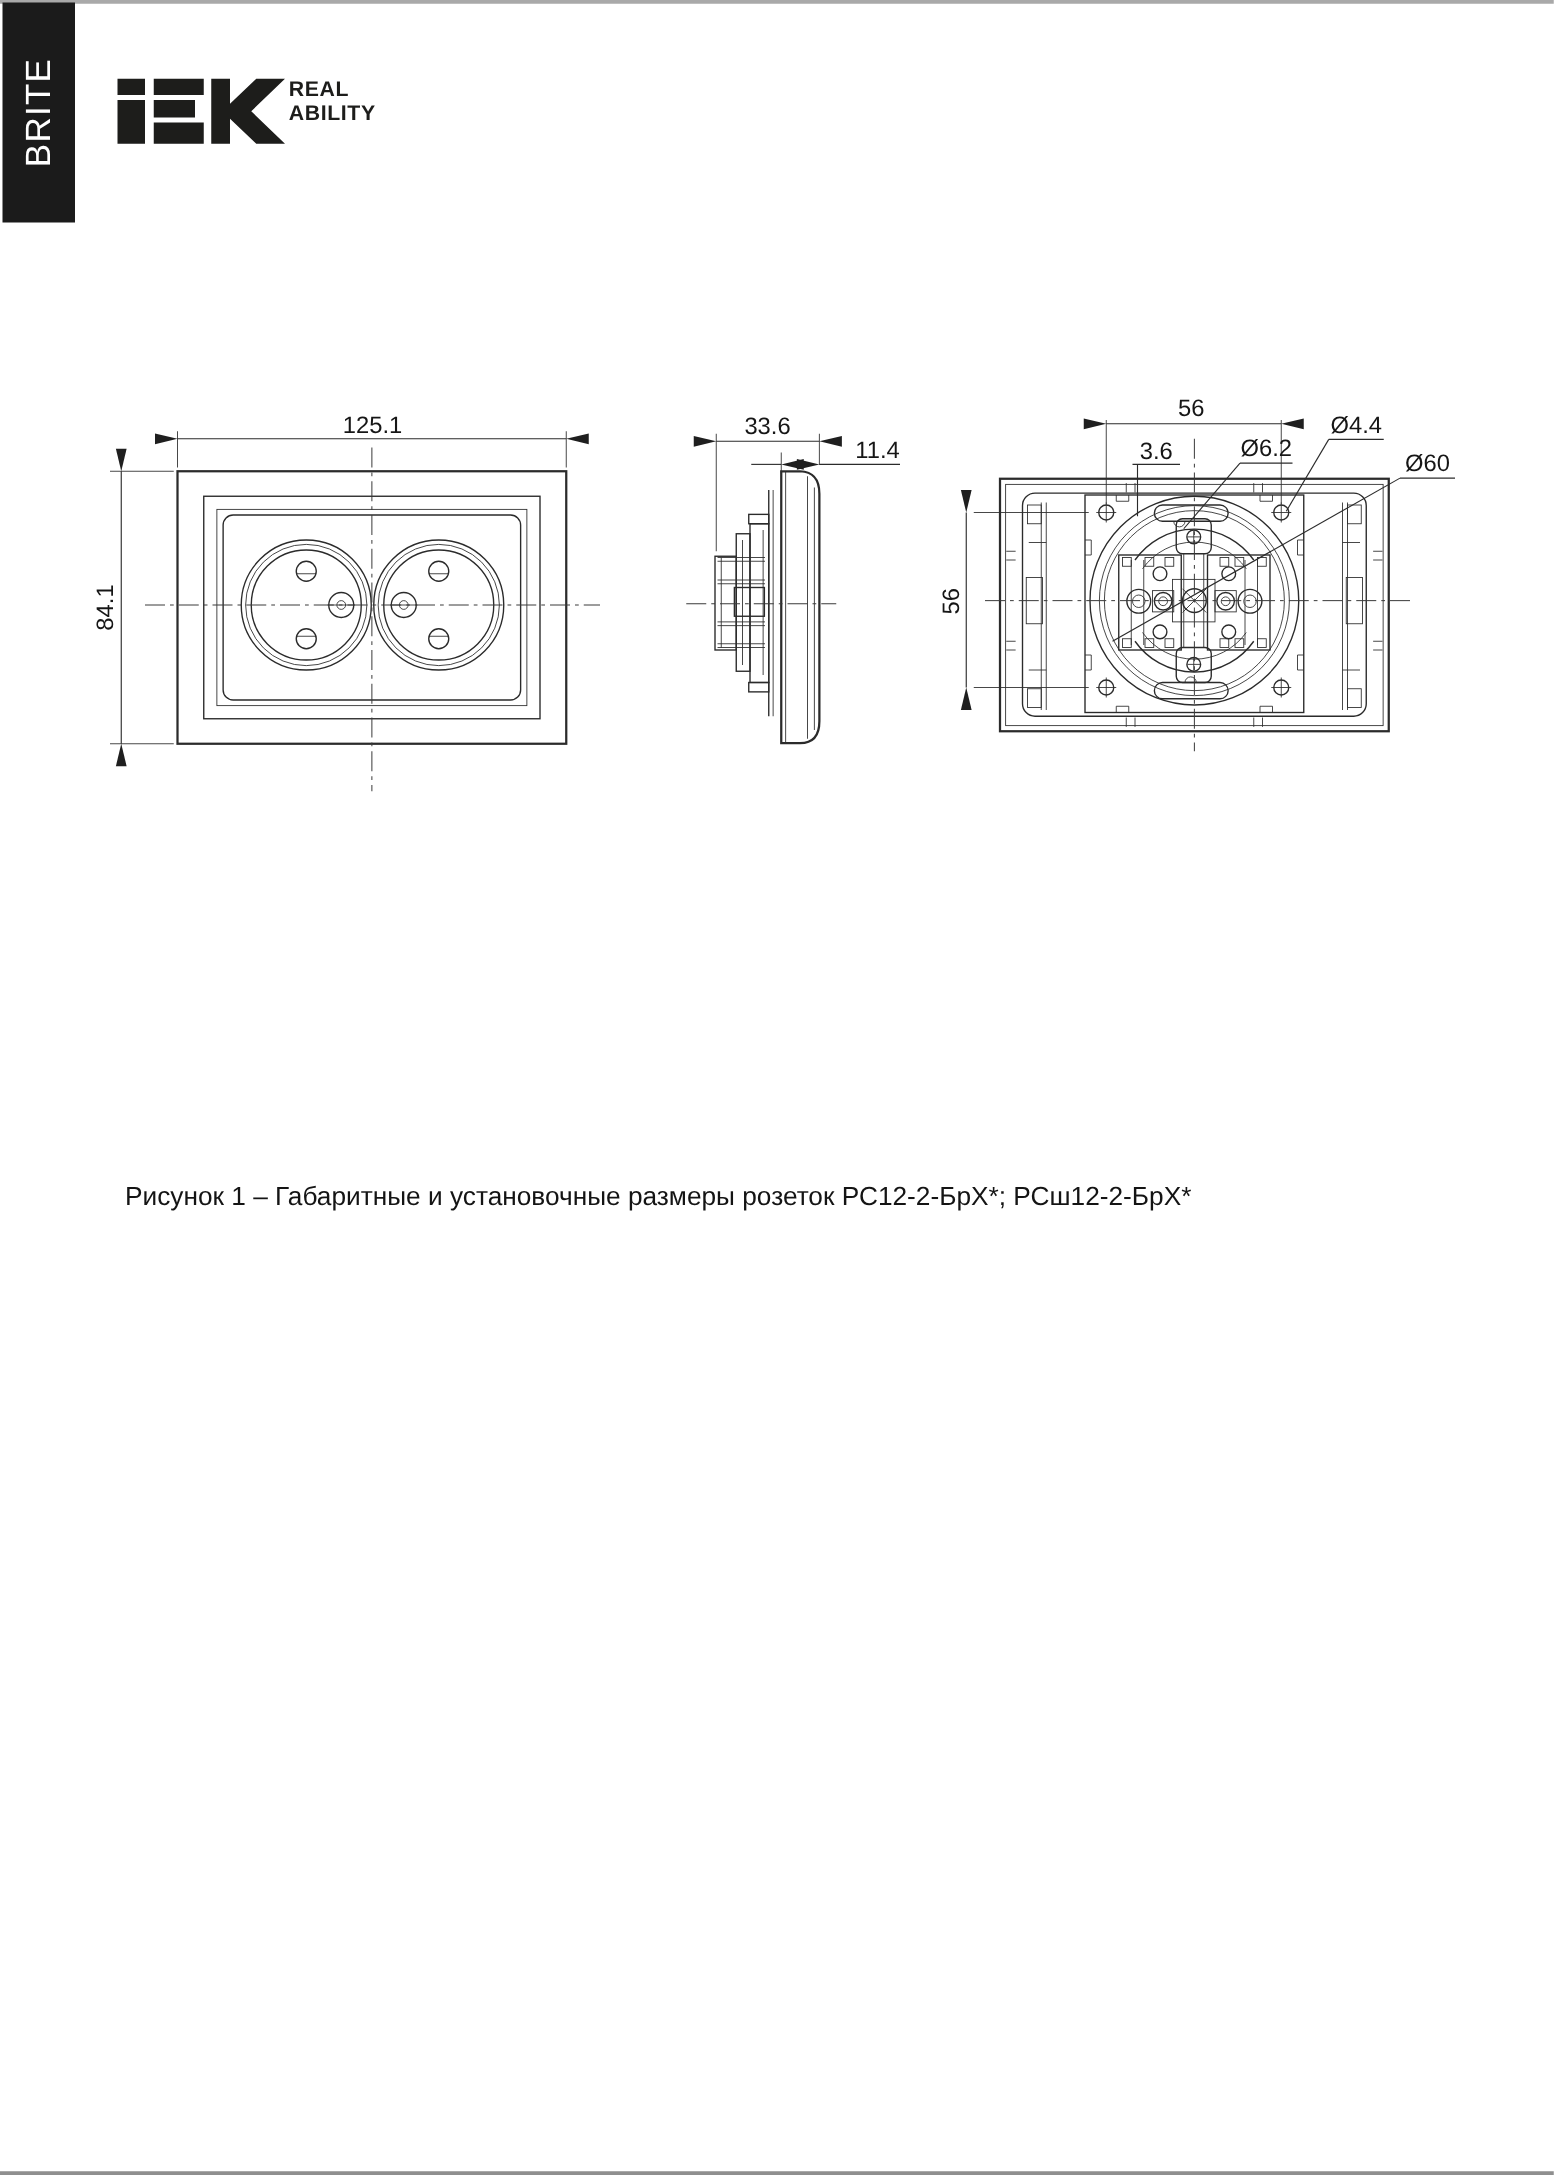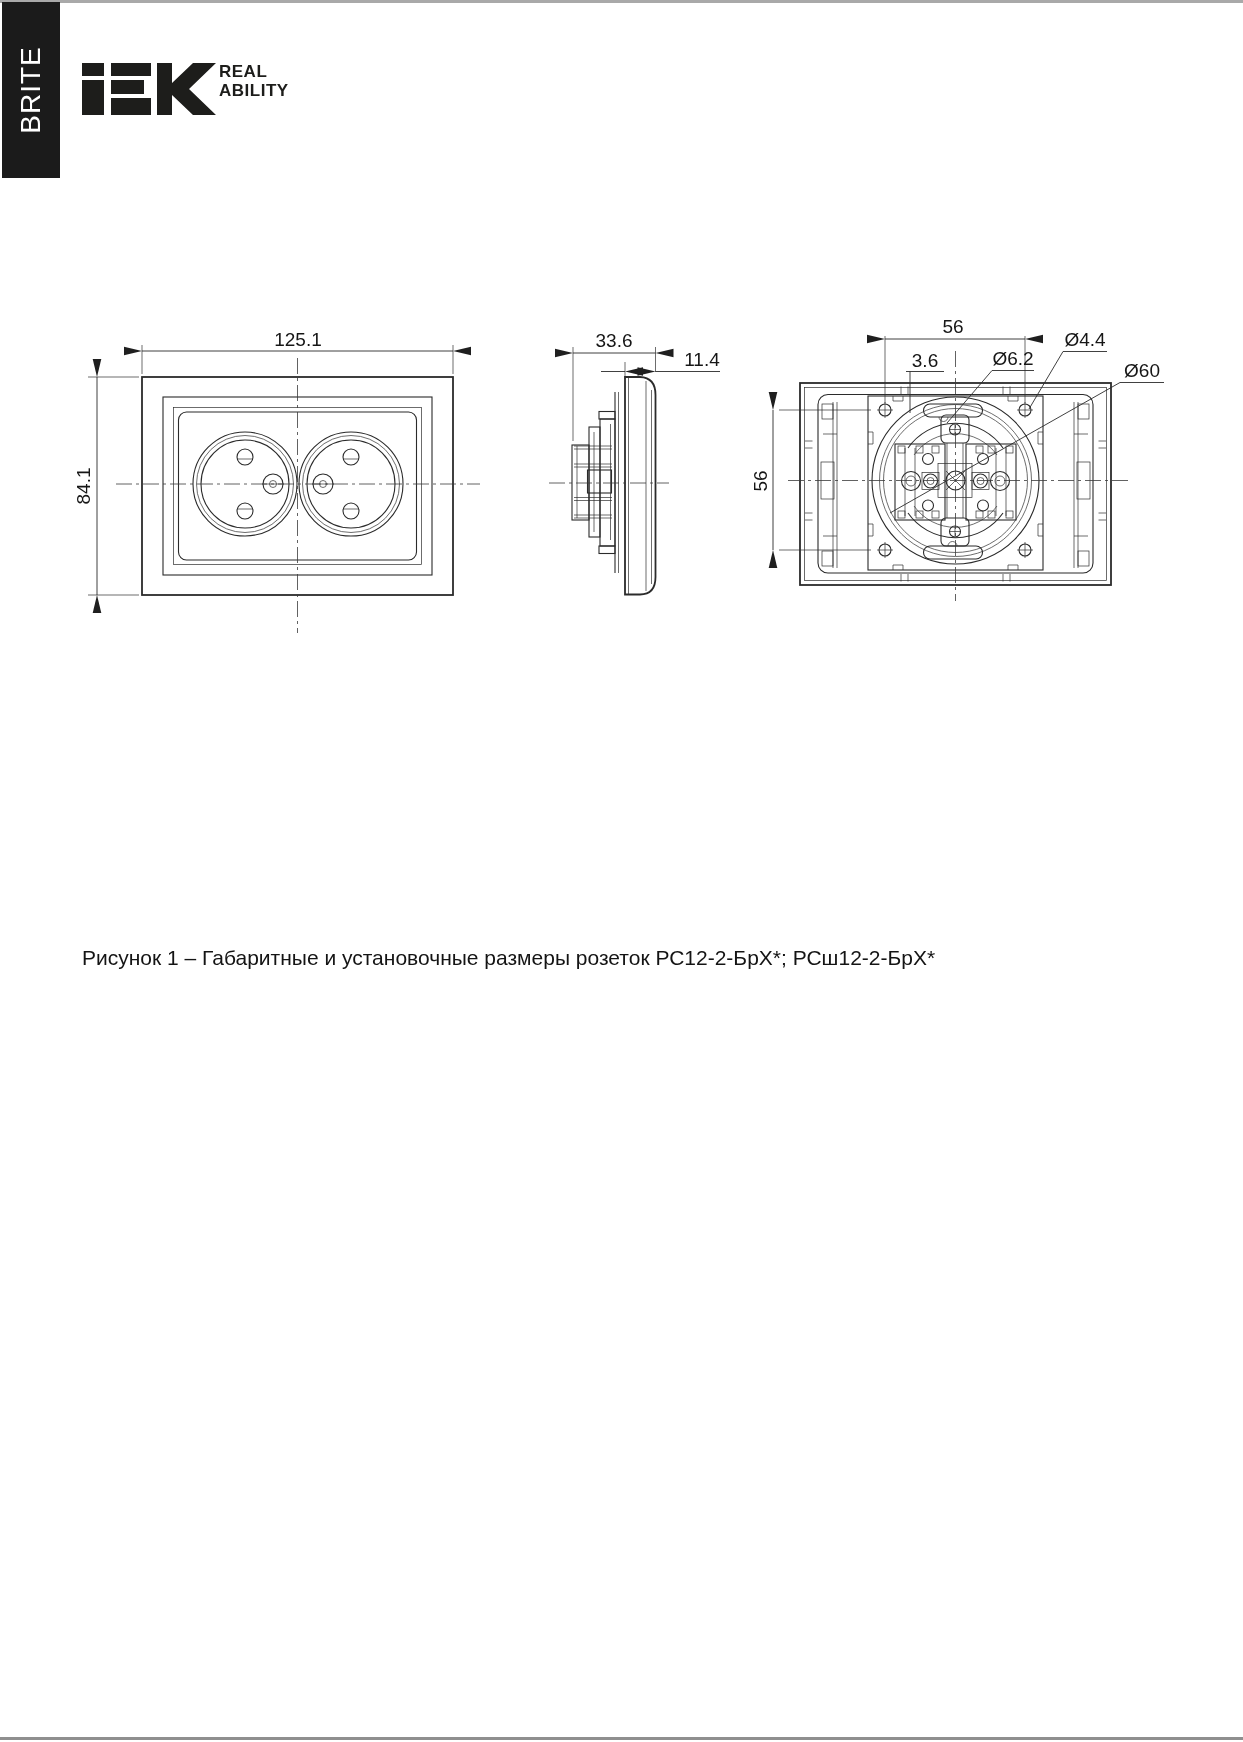--- a/index.html
+++ b/index.html
@@ -12,23 +12,23 @@
   .edge-top{top:0;}
   .edge-bottom{top:1737px;background:#8f8f8f;}
   .brite-bar{
     position:absolute;left:2px;top:2px;width:58px;height:176px;background:#1b1b1b;
     display:flex;align-items:center;justify-content:center;
   }
   .brite-bar span{
     transform:rotate(-90deg);white-space:nowrap;color:#ffffff;
     font-size:28px;letter-spacing:1px;font-weight:500;
   }
-  .logo-wrap{position:absolute;left:80px;top:52px;width:240px;height:72px;}
+  .logo-wrap{position:absolute;left:92px;top:52px;width:240px;height:72px;}
   .caption{
-    position:absolute;left:82px;top:946px;white-space:nowrap;
+    position:absolute;left:100px;top:946px;white-space:nowrap;
     font-size:21px;color:#141414;
   }
   .drawing{position:absolute;left:0;top:0;}
   
   .ln{fill:none;stroke:#2b2b2b;stroke-width:1.1;}
   .lt{fill:none;stroke:#2b2b2b;stroke-width:1.8;}
   .tn{fill:none;stroke:#2e2e2e;stroke-width:0.7;}
   .cl{fill:none;stroke:#3a3a3a;stroke-width:0.8;stroke-dasharray:16 4 3 4;}
   .dm{fill:none;stroke:#2b2b2b;stroke-width:0.9;}
   .dimtxt{font-family:"Liberation Sans","DejaVu Sans",sans-serif;font-size:19px;fill:#161616;}

